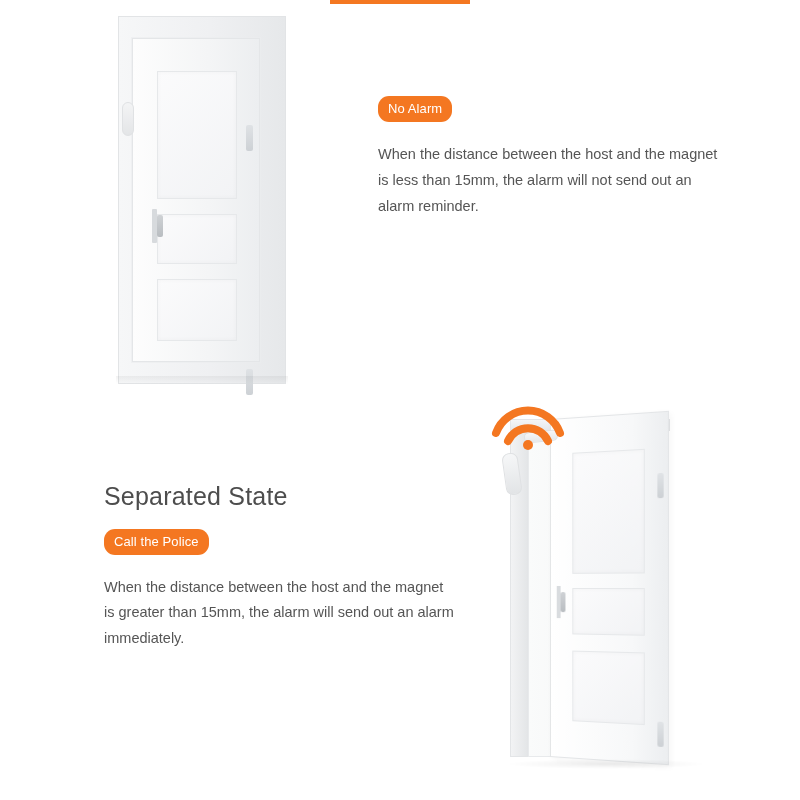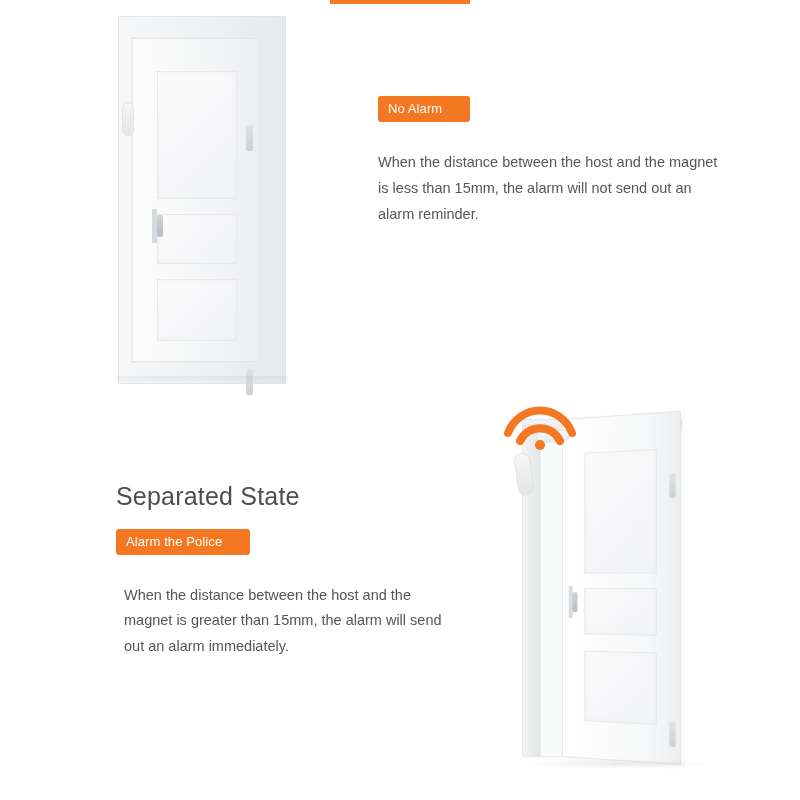--- a/index.html
+++ b/index.html
@@ -26,21 +26,21 @@
   .section-closed {
     position: absolute;
     left: 0;
     top: 0;
     width: 800px;
     height: 400px;
   }
 
   .section-separated {
     position: absolute;
-    left: 12px;
+    left: 0;
     top: 395px;
     width: 680px;
     height: 405px;
   }
 
   
   .text-block {
     position: absolute;
   }
   .text-block.right {
@@ -62,31 +62,31 @@
     margin: 0 0 18px 0;
     line-height: 1.1;
   }
 
   .badge {
     display: inline-block;
     background: #f47721;
     color: #ffffff;
     font-size: 13px;
     line-height: 1;
-    padding: 6px 28px 7px 10px;
-    border-radius: 3px;
+    padding: 6px 10px 7px 10px;
+    border-radius: 11px;
     margin-bottom: 20px;
     letter-spacing: 0.1px;
   }
 
   .desc {
     font-size: 14.5px;
     line-height: 1.78;
     color: #555555;
-    margin: 8px;
+    margin: 0;
   }
   .text-block.right .desc { margin-left: 0; }
 
   
   .door-closed {
     position: absolute;
     left: 110px;
     top: 16px;
     width: 180px;
     height: 368px;
@@ -339,21 +339,21 @@
     <div class="text-block right">
       <div class="badge">No Alarm</div>
       <p class="desc">When the distance between the host and the magnet is less than 15mm, the alarm will not send out an alarm reminder.</p>
     </div>
   </div>
 
   <div class="section-separated">
 
     <div class="text-block left">
       <h2 class="state-title">Separated State</h2>
-      <div class="badge">Alarm the Police</div>
+      <div class="badge">Call the Police</div>
       <p class="desc">When the distance between the host and the magnet is greater than 15mm, the alarm will send out an alarm immediately.</p>
     </div>
 
     <div class="door-open">
       <div class="frame-left-post"></div>
       <div class="frame-back-wall"></div>
       <div class="top-jamb"></div>
 
       <div class="door-open-leaf">
         <div class="panel panel-top"></div>

